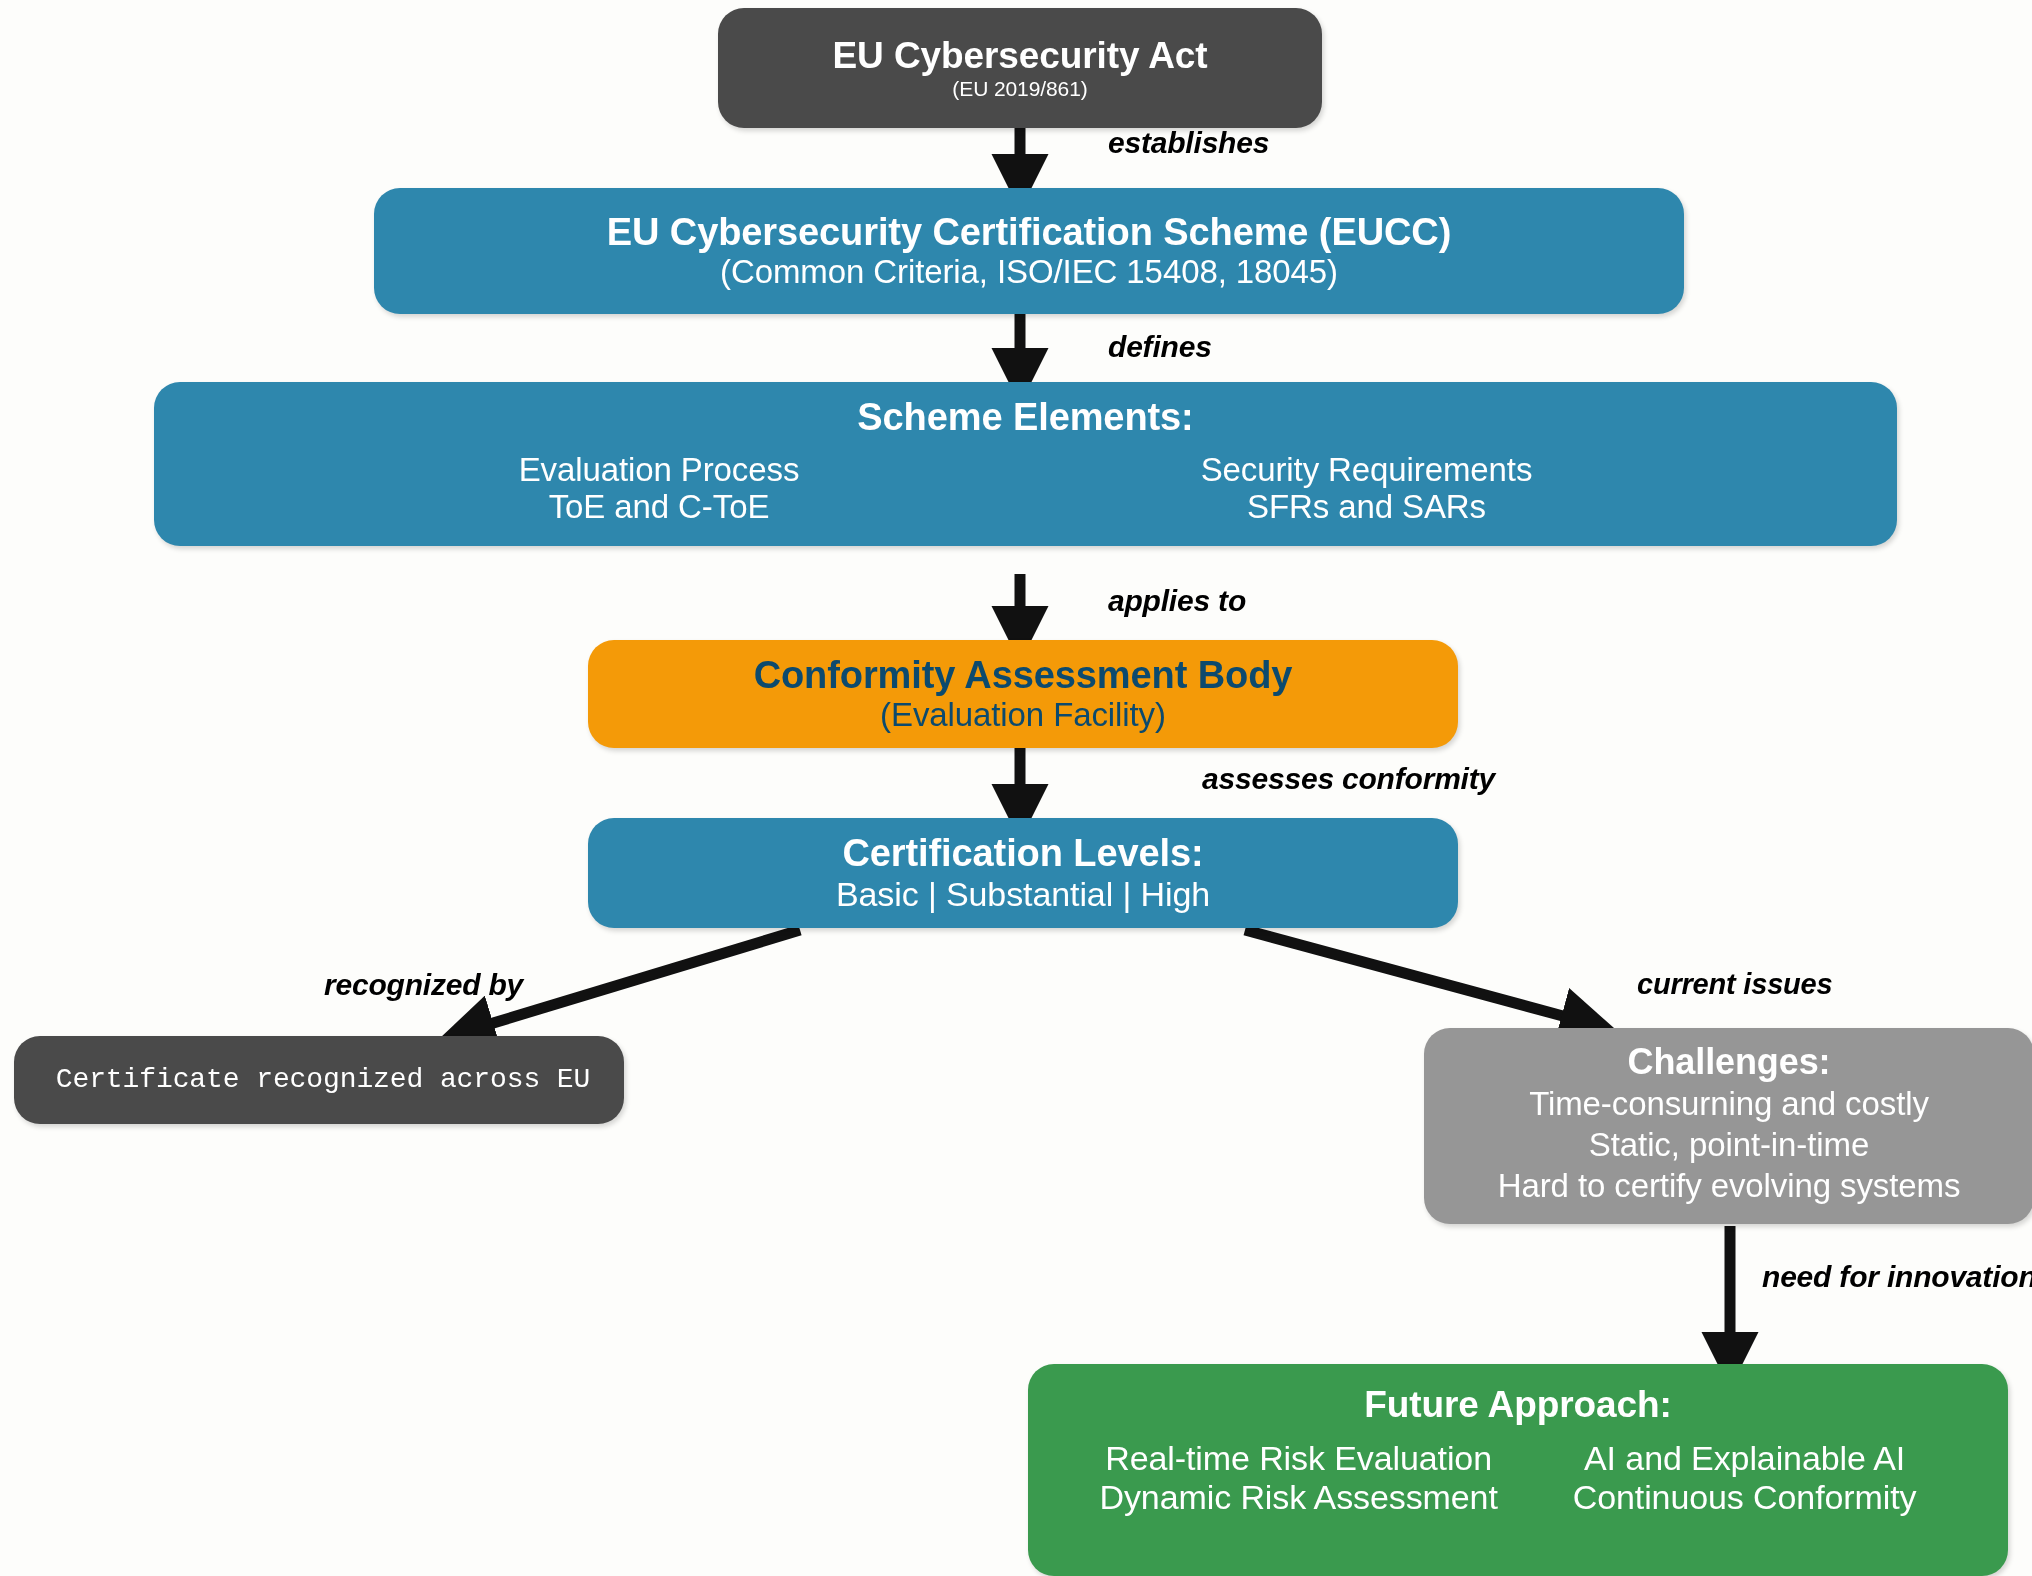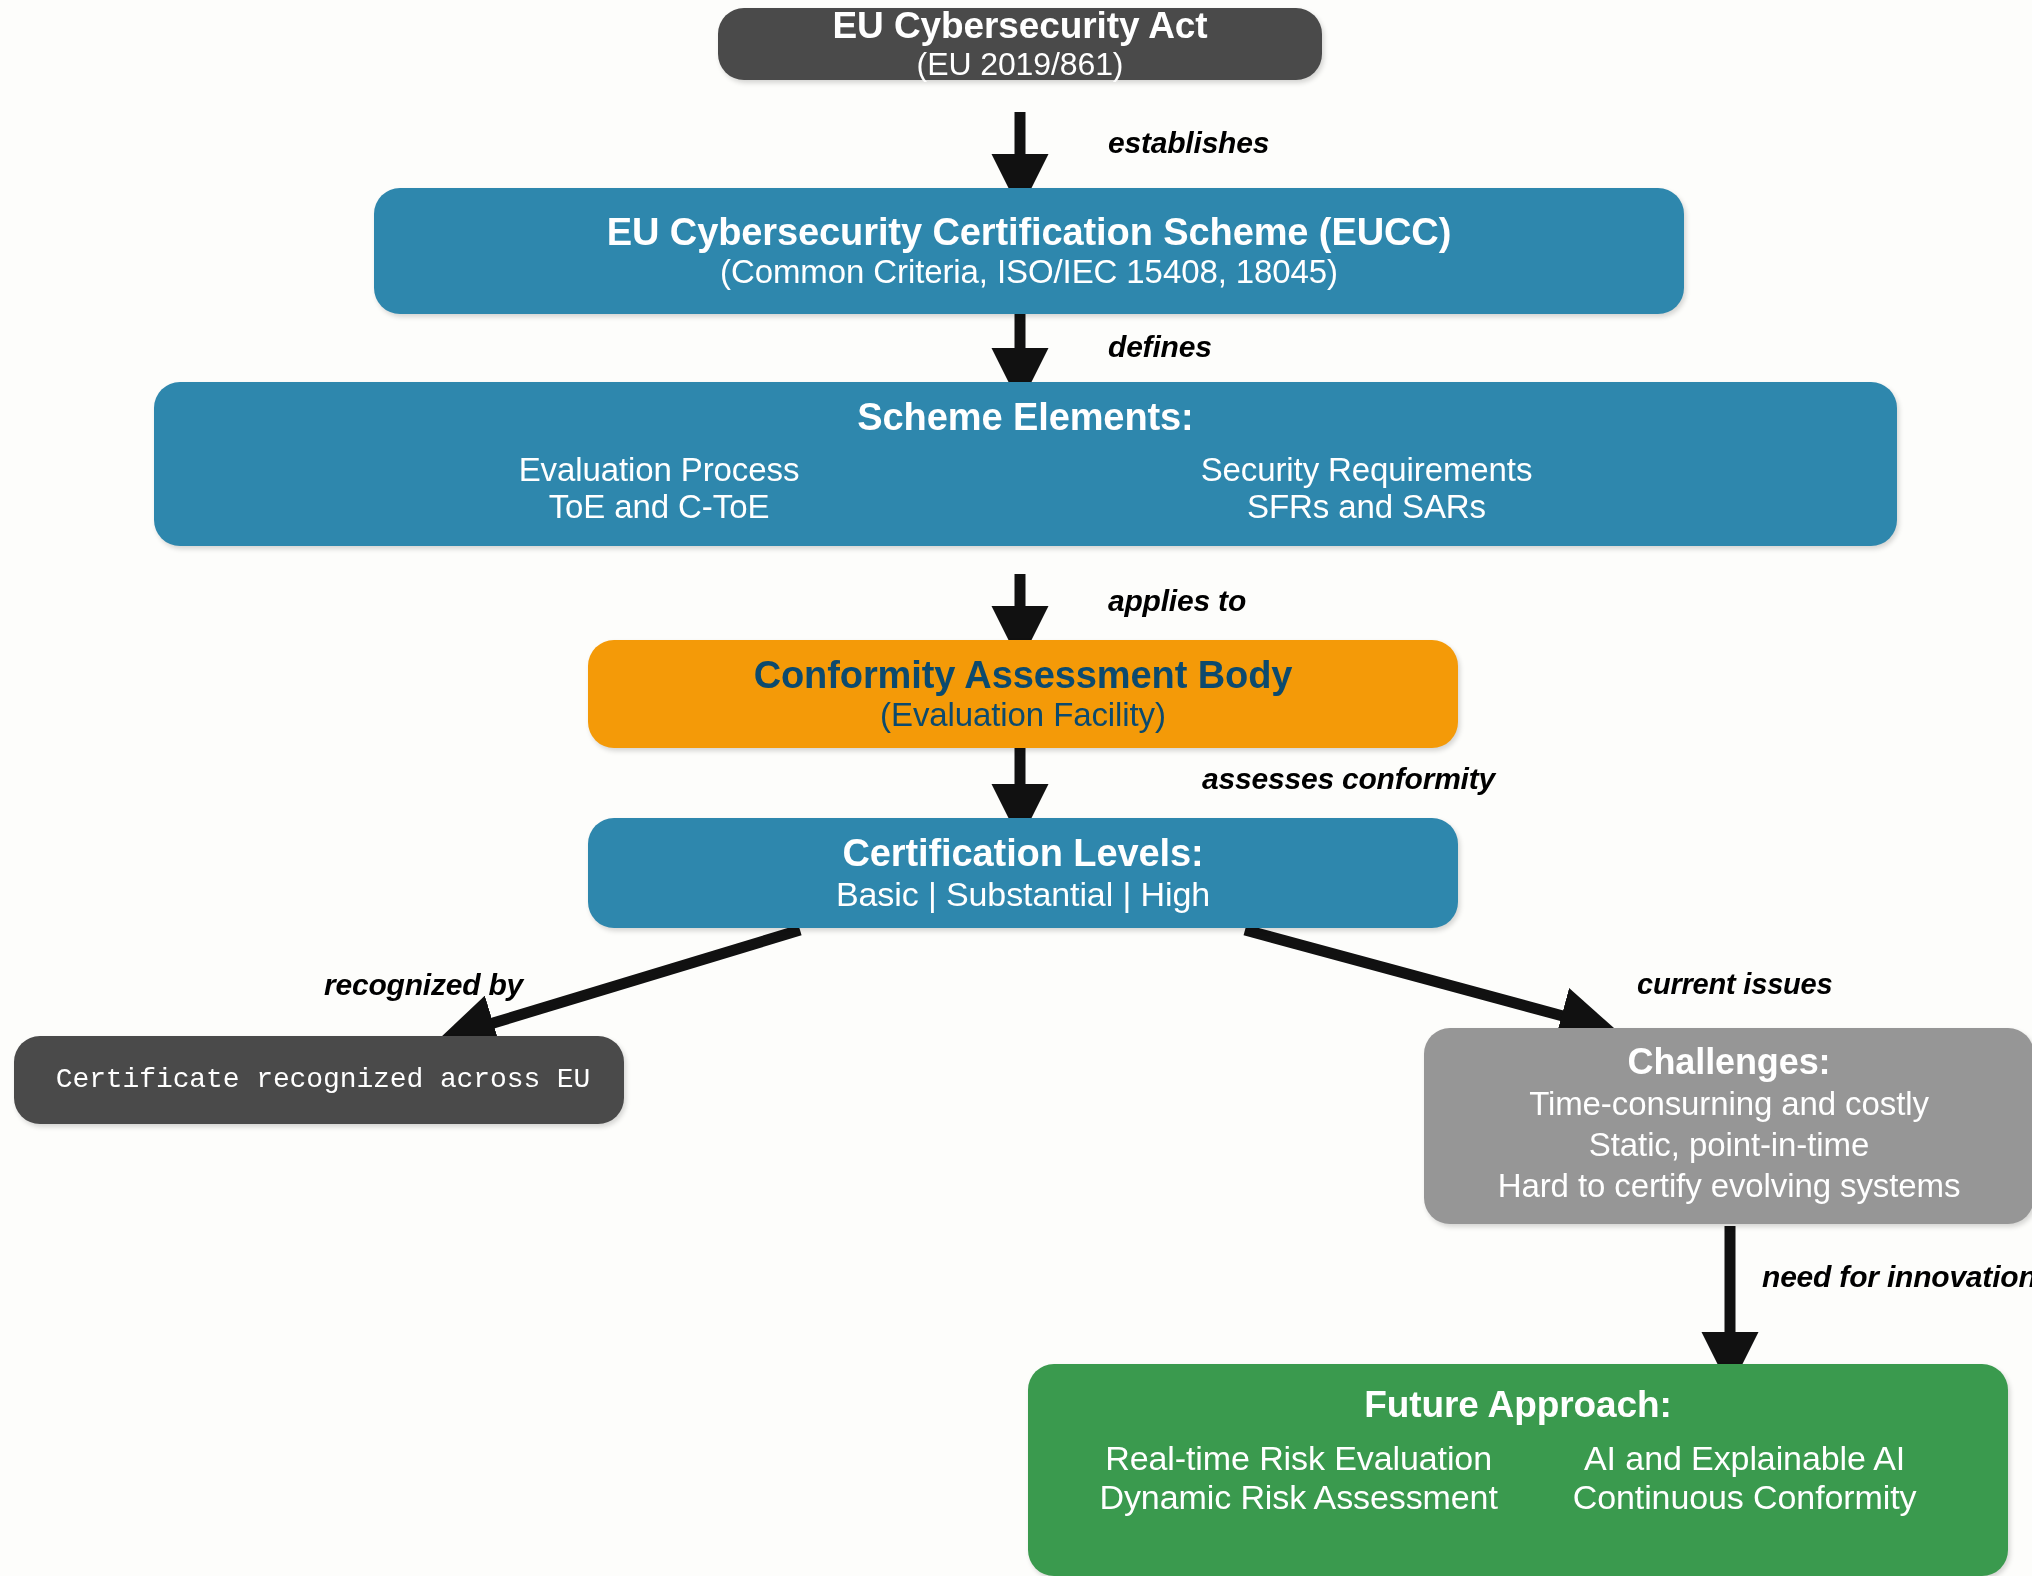--- a/index.html
+++ b/index.html
@@ -69,24 +69,24 @@
   }
   .col {
     display: flex;
     flex-direction: column;
     align-items: center;
     line-height: 1.22;
   }
 
   
   #node-act {
-    left: 718px; top: 8px; width: 604px; height: 72px;
+    left: 718px; top: 8px; width: 604px; height: 120px;
   }
   #node-act .title { font-size: 37px; }
-  #node-act .sub   { font-size: 32px; }
+  #node-act .sub   { font-size: 21px; }
 
   #node-eucc {
     left: 374px; top: 188px; width: 1310px; height: 126px;
   }
   #node-eucc .title { font-size: 38px; }
   #node-eucc .sub   { font-size: 33px; }
 
   #node-elements {
     left: 154px; top: 382px; width: 1743px; height: 164px;
     justify-content: flex-start;

